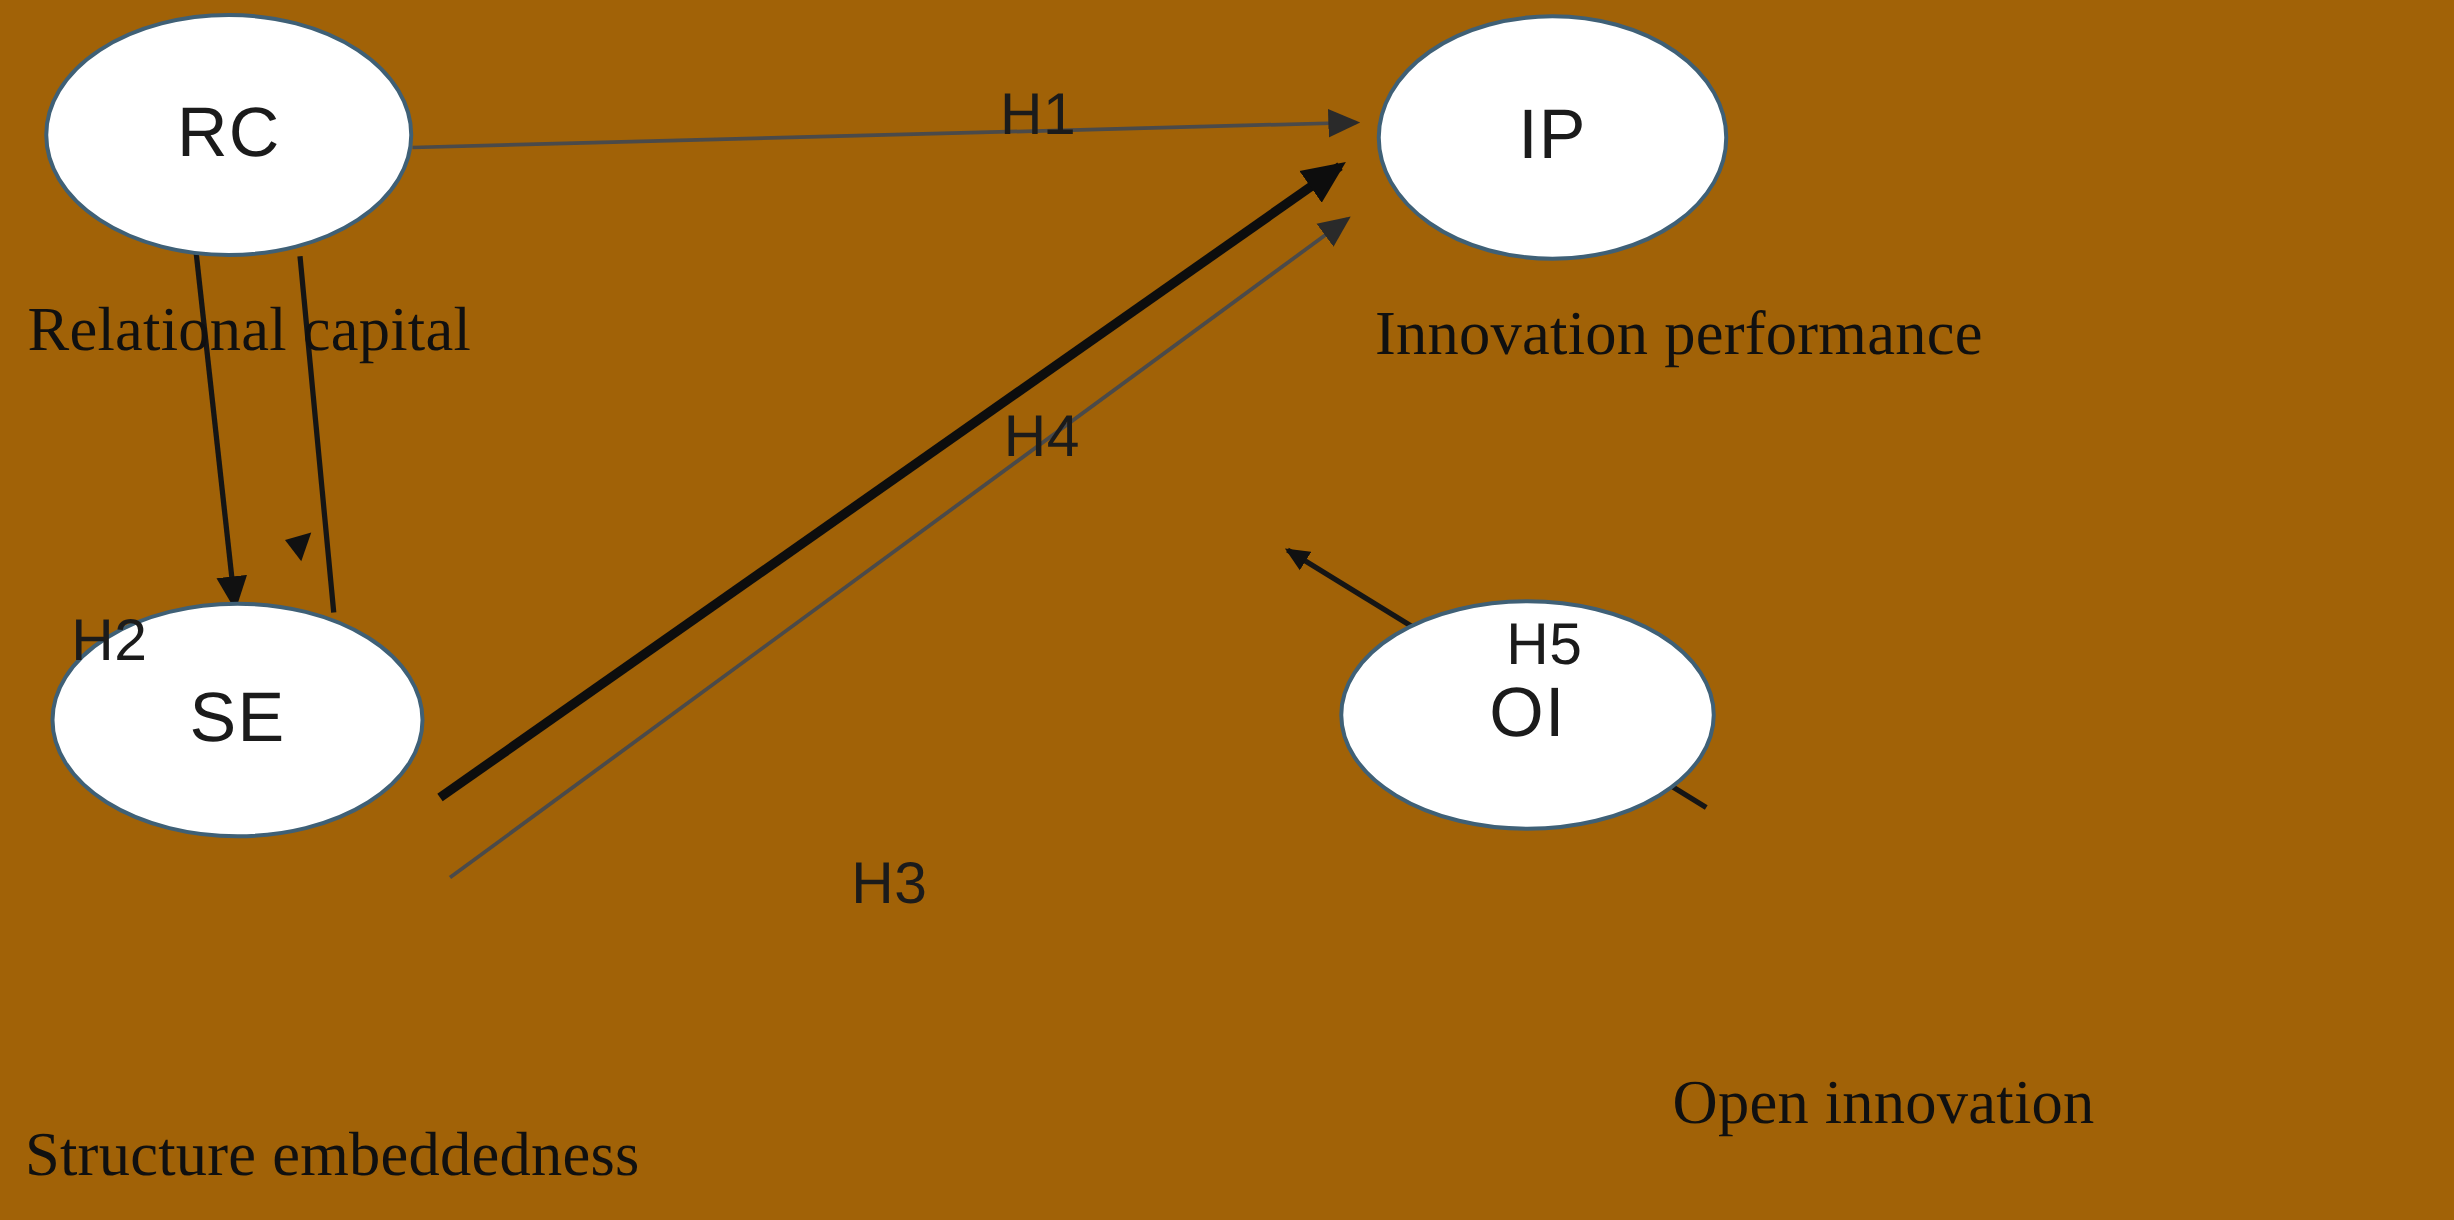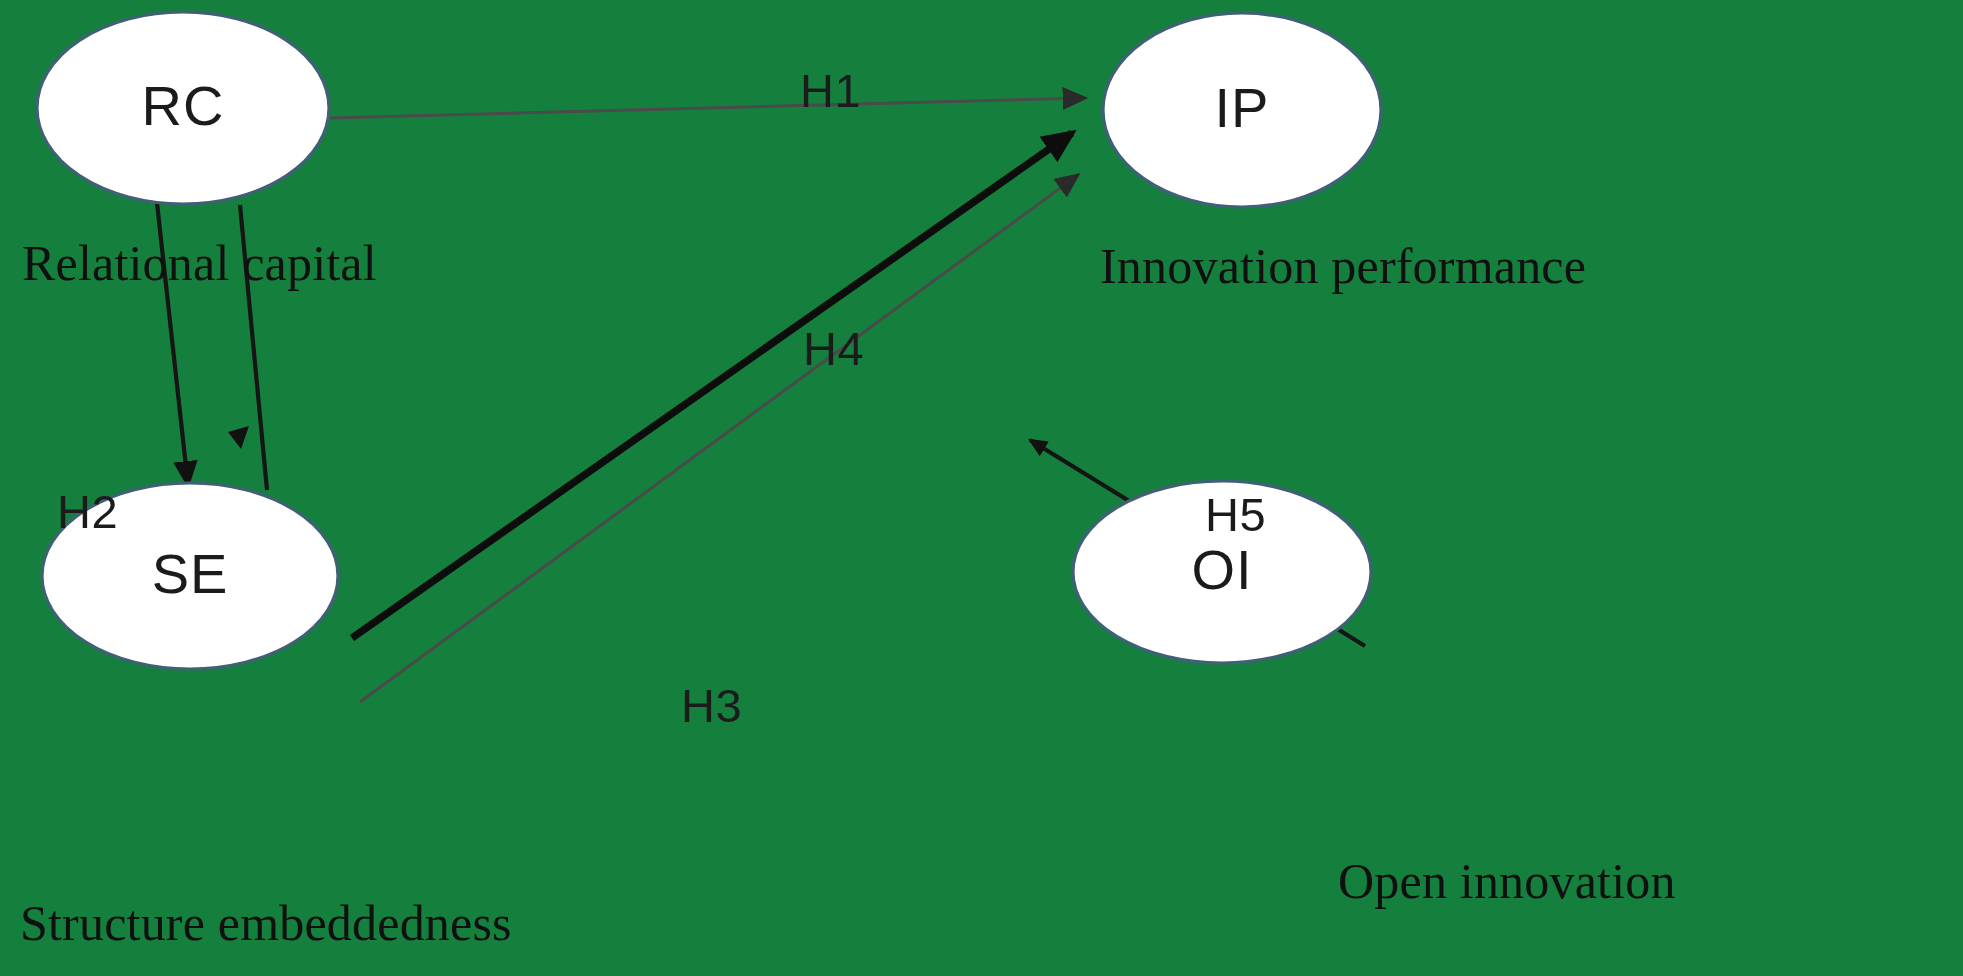--- a/index.html
+++ b/index.html
@@ -8,21 +8,21 @@
     padding: 0;
     background: #ffffff;
   }
   body {
     font-family: "Liberation Sans", sans-serif;
   }
   #canvas {
     position: relative;
     width: 1963px;
     height: 976px;
-    background: #15803d;
+    background: #a16207;
     overflow: hidden;
   }
   #diagram-svg {
     position: absolute;
     left: 0;
     top: 0;
     width: 1963px;
     height: 976px;
   }
   .node-ellipse {

